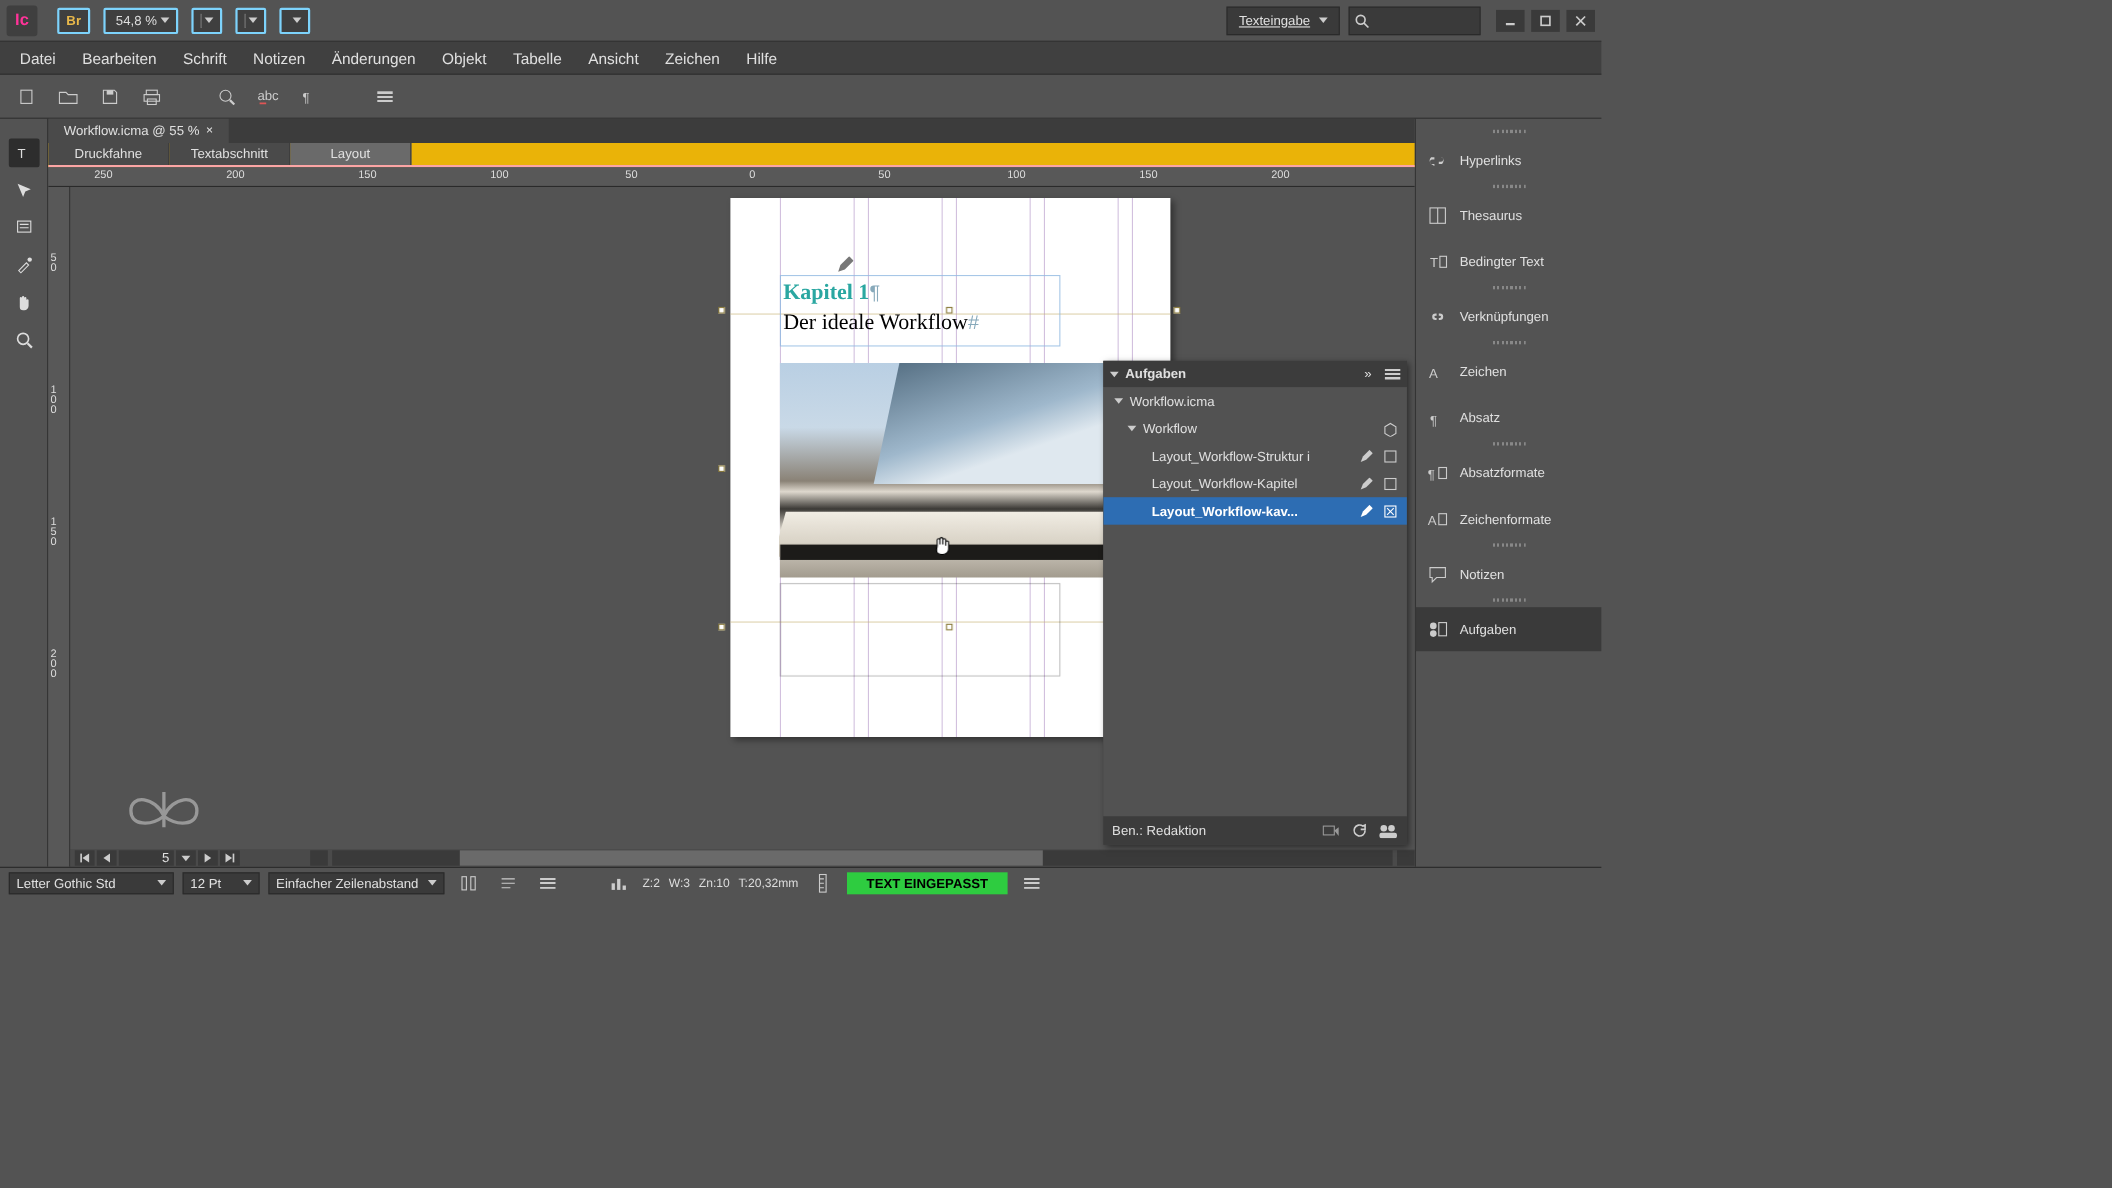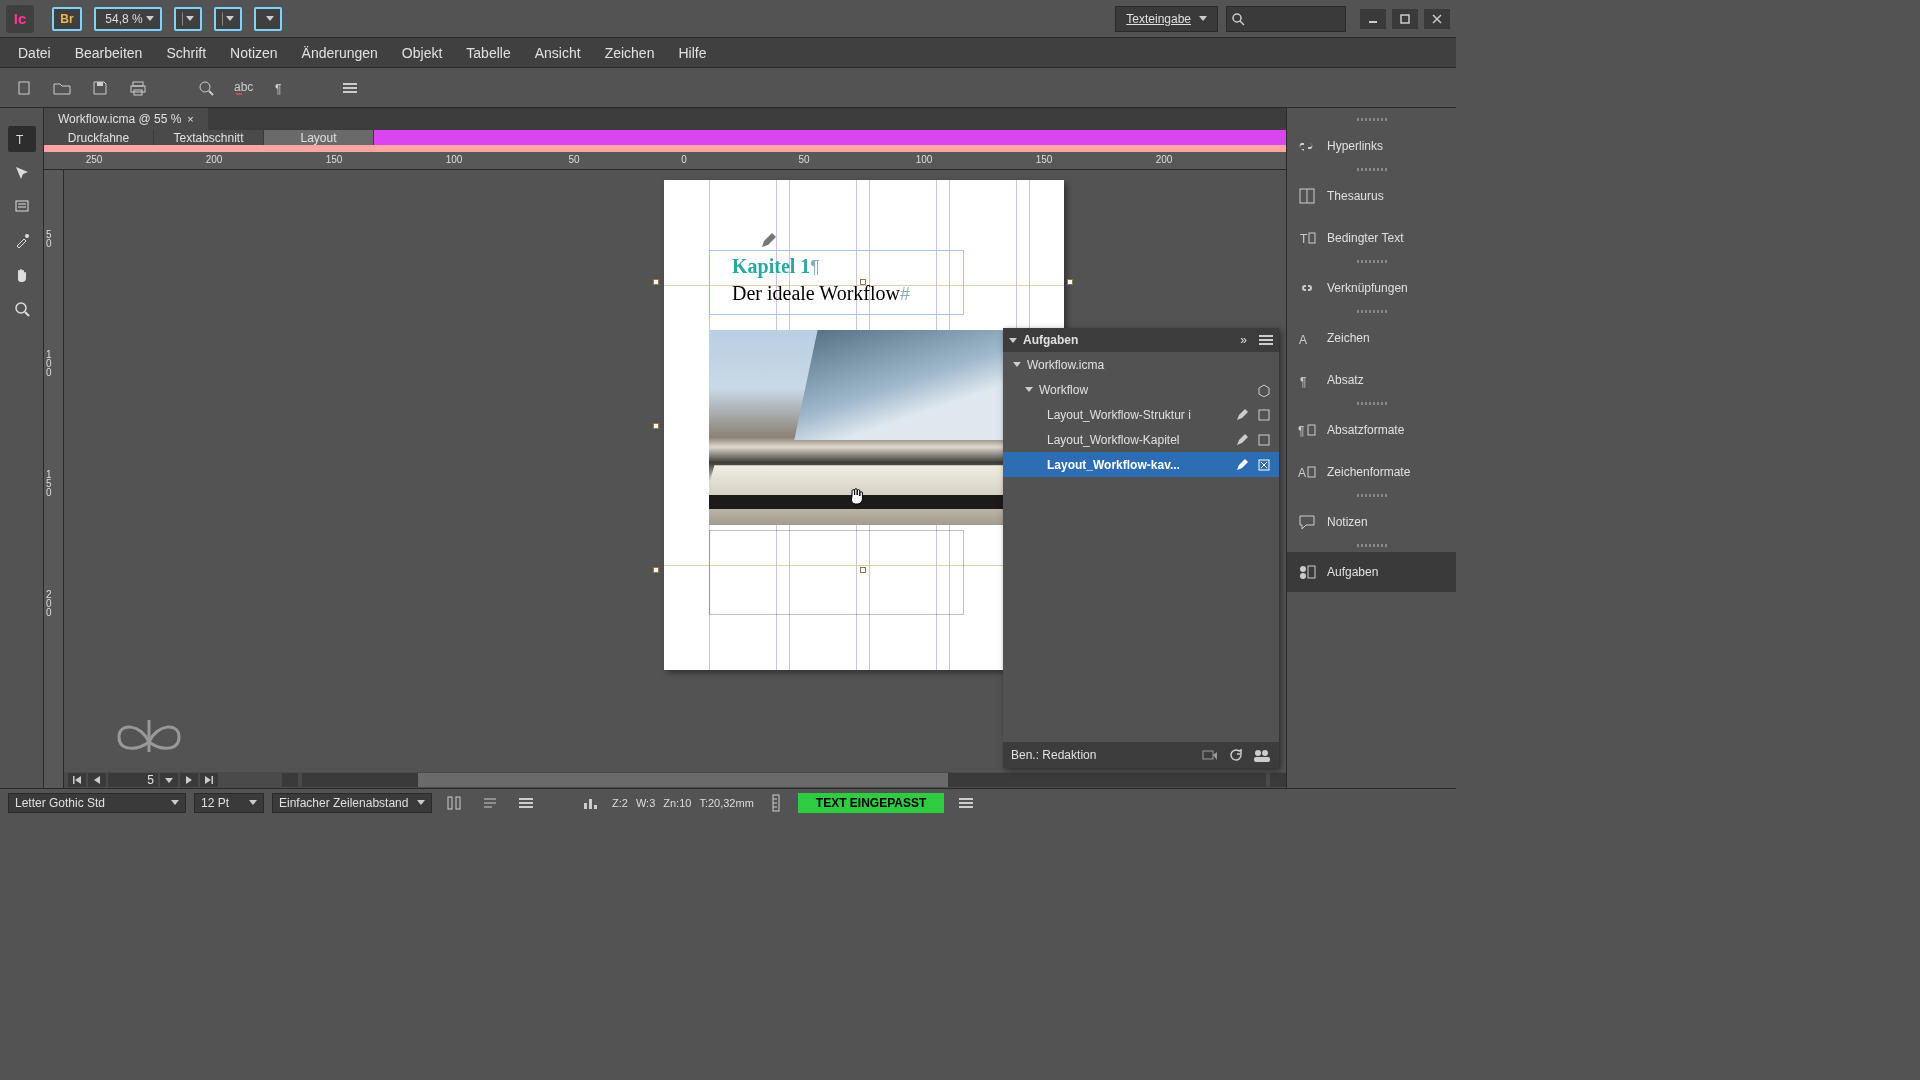--- a/index.html
+++ b/index.html
@@ -30,30 +30,30 @@
 
 
 .toolcol { width: 44px; background: #535353; border-right: 1px solid #2a2a2a; display:flex; flex-direction:column; align-items:center; padding-top:18px; gap:8px; }
 .tool { width: 28px; height: 26px; display:flex; align-items:center; justify-content:center; border-radius:2px; }
 .tool.sel { background:#2d2d2d; }
 
 
 .docwrap { flex: 1; background:#535353; position:relative; }
 .doc-tabs-bar { height: 22px; background:#3c3c3c; display:flex; align-items:stretch; }
 .doc-tab { background:#4a4a4a; padding:0 14px; display:flex; align-items:center; gap:6px; font-size:12px; }
-.view-tabs { height: 22px; background:#d946ef; display:flex; border-bottom:7px solid #fca5a5;text-align:right;}
+.view-tabs { height: 22px; background:#eab308; display:flex; border-bottom:2px solid #fca5a5;text-align:right;}
 .view-tab { width: 110px; display:flex; align-items:center; justify-content:center; border-right:1px solid #3a3a3a; background:#4a4a4a; }
 .view-tab.active { background:#6a6a6a; }
 .ruler-h { height:18px; background:#585858; position:relative; border-bottom:1px solid #2a2a2a; overflow:hidden; }
 .ruler-v { width:20px; background:#585858; position:absolute; top:62px; bottom:0; left:0; border-right:1px solid #2a2a2a; overflow:hidden; }
 .canvas { position:absolute; left:20px; right:0; top:62px; bottom:16px; background:#535353; overflow:hidden; }
 .page { position:absolute; left:600px; top:10px; width:400px; height:490px; background:#fff; box-shadow:3px 3px 6px rgba(0,0,0,.4); }
 .grid-line-v { position:absolute; top:0; bottom:0; width:1px; background:rgba(180,150,200,.6); }
 .grid-line-h { position:absolute; left:0; right:0; height:1px; background:rgba(200,180,120,.6); }
-.txtframe { position:absolute; border:1px solid rgba(145,185,225,.8);padding-left:20px; }
+.txtframe { position:absolute; border:1px solid rgba(145,185,225,.8); }
 .kap { color:#2aa7a1; font-weight:bold; font-size:20px; font-family: Georgia, serif;}
 .sub { color:#000; font-size:20px; font-family: Georgia, serif;}
 .photo { position:absolute; left:45px; top:150px; width:295px; height:195px; background:linear-gradient(180deg,#b9cfe3 0%,#c9d9e7 30%,#8a8276 55%,#ded8ce 60%,#3c3a36 68%,#e4dfd5 78%,#a29b8e 100%); overflow:hidden;}
 .laptop-screen{position:absolute;left:98px;top:-10px;width:210px;height:120px;background:linear-gradient(160deg,#506a7e,#9fb8cc 50%,#dfe8ef 70%);transform:skewX(-12deg);}
 .laptop-base{position:absolute;left:0;top:130px;width:310px;height:50px;background:linear-gradient(#f1ede4,#cfc8ba);transform:perspective(400px) rotateX(35deg);}
 .laptop-edge{position:absolute;left:0;top:165px;width:310px;height:14px;background:#1c1b19;}
 .pencil-ico{position:absolute;left:50px;width:18px;height:18px;}
 .pencil-ico svg{filter:drop-shadow(0 0 1px #fff);}
 .sel-handle{position:absolute;width:6px;height:6px;background:#fff;border:1px solid #8a7a3a;}
 .docwrap .hscroll{position:absolute;left:20px;right:0;bottom:0;height:16px;background:#4a4a4a;display:flex;align-items:center;}
@@ -548,21 +548,21 @@
         <svg width="18" height="14">
           <circle cx="5" cy="5" r="3" fill="#ccc"></circle>
           <circle cx="12" cy="5" r="3" fill="#ccc"></circle>
           <rect x="1" y="9" width="16" height="5" rx="2" fill="#ccc"></rect>
         </svg>
       </span>
   </div>
 </div>
 
 <div class="status">
-  <div class="st-combo" style="width:178px">
+  <div class="st-combo" style="width:150px">
       <span>Letter Gothic Std</span>
       <span class="chev" style="margin-left:auto"></span>
     </div>
   <div class="st-combo" style="width:70px">
       <span>12 Pt</span>
       <span class="chev" style="margin-left:auto"></span>
     </div>
   <div class="st-combo" style="width:160px">
       <span>Einfacher Zeilenabstand</span>
       <span class="chev" style="margin-left:auto"></span>

